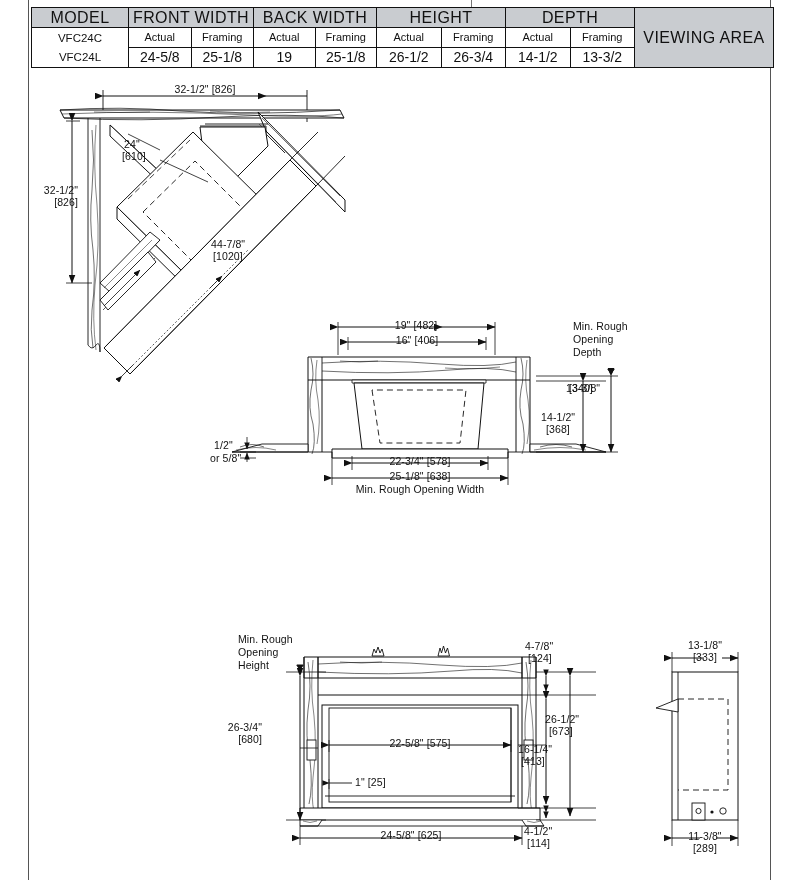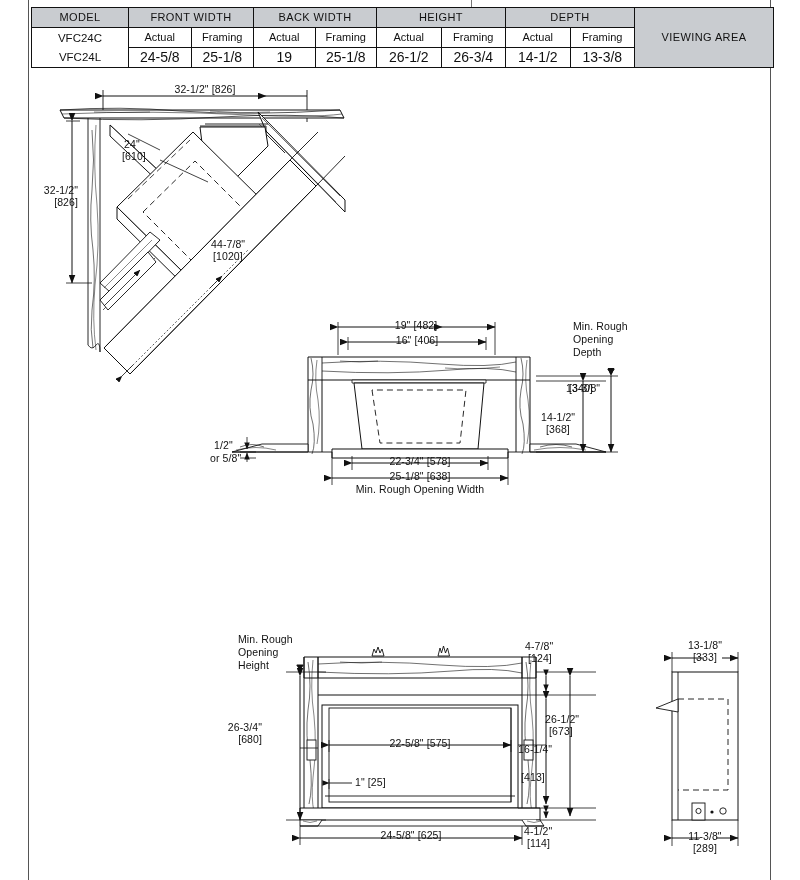--- a/index.html
+++ b/index.html
@@ -11,21 +11,21 @@
      border-left:1.3px solid #555;border-right:1.3px solid #555;box-sizing:border-box;}
   #top-stub{position:absolute;left:60px;top:0;width:680px;height:7px;
      border-bottom:1px solid #777;}
   #top-stub-div{position:absolute;left:471px;top:0;width:1px;height:7px;background:#777;}
 
   
   #spec-table{position:absolute;left:31px;top:7px;width:740px;
      border-collapse:collapse;table-layout:fixed;}
   #spec-table th,#spec-table td{border:1px solid #111;text-align:center;
      font-size:11.5px;padding:0;height:19px;line-height:19px;color:#111;}
-  #spec-table th{background:#c9ccd0;font-weight:normal;letter-spacing:.4px;font-size:11px;}
+  #spec-table th{background:#c9ccd0;font-weight:normal;letter-spacing:.4px;font-size:16px;}
   #spec-table td.sub{background:#fff;font-size:11px;}
   #spec-table td.val{font-size:14px;}
   #spec-table td.model{font-size:11.5px;}
 
   
   #draw{position:absolute;left:0;top:0;width:800px;height:880px;pointer-events:none;}
 
   .lbl{position:absolute;font-size:10.5px;line-height:11.5px;color:#111;
        white-space:pre;letter-spacing:.1px;}
   .lbl.c{text-align:center;}
@@ -63,21 +63,21 @@
     <td class="sub">Framing</td>
   </tr>
   <tr>
     <td class="val">24-5/8</td>
     <td class="val">25-1/8</td>
     <td class="val">19</td>
     <td class="val">25-1/8</td>
     <td class="val">26-1/2</td>
     <td class="val">26-3/4</td>
     <td class="val">14-1/2</td>
-    <td class="val">13-3/8</td>
+    <td class="val">13-3/2</td>
   </tr>
 </tbody>
   </table>
 
 <svg id="draw" viewBox="0 0 800 880">
   <defs>
     <marker id="ah" markerWidth="9" markerHeight="7" refX="8.5" refY="3.5" orient="auto" markerUnits="userSpaceOnUse">
       <polygon points="0,0 9,3.5 0,7" fill="#111"></polygon>
     </marker>
     <marker id="ahs" markerWidth="7" markerHeight="5.5" refX="6.6" refY="2.75" orient="auto" markerUnits="userSpaceOnUse">
@@ -334,20 +334,20 @@
 <div class="lbl r" style="left:200px;top:722px;width:62px">26-3/4"</div>
 <div class="lbl r" style="left:200px;top:734px;width:62px">[680]</div>
 <div class="lbl c" style="left:370px;top:738px;width:100px">22-5/8" [575]</div>
 <div class="lbl" style="left:355px;top:777px">1" [25]</div>
 <div class="lbl c" style="left:361px;top:830px;width:100px">24-5/8" [625]</div>
 <div class="lbl" style="left:525px;top:641px">4-7/8"</div>
 <div class="lbl" style="left:528px;top:653px">[124]</div>
 <div class="lbl" style="left:545px;top:714px">26-1/2"</div>
 <div class="lbl" style="left:549px;top:726px">[673]</div>
 <div class="lbl" style="left:518px;top:744px">16-1/4"</div>
-<div class="lbl" style="left:521px;top:772px">[413]</div>
+<div class="lbl" style="left:521px;top:756px">[413]</div>
 <div class="lbl" style="left:524px;top:826px">4-1/2"</div>
 <div class="lbl" style="left:527px;top:838px">[114]</div>
 
 <div class="lbl c" style="left:655px;top:640px;width:100px">13-1/8"</div>
 <div class="lbl c" style="left:655px;top:652px;width:100px">[333]</div>
 <div class="lbl c" style="left:655px;top:831px;width:100px">11-3/8"</div>
 <div class="lbl c" style="left:655px;top:843px;width:100px">[289]</div>
 
 </body></html>

